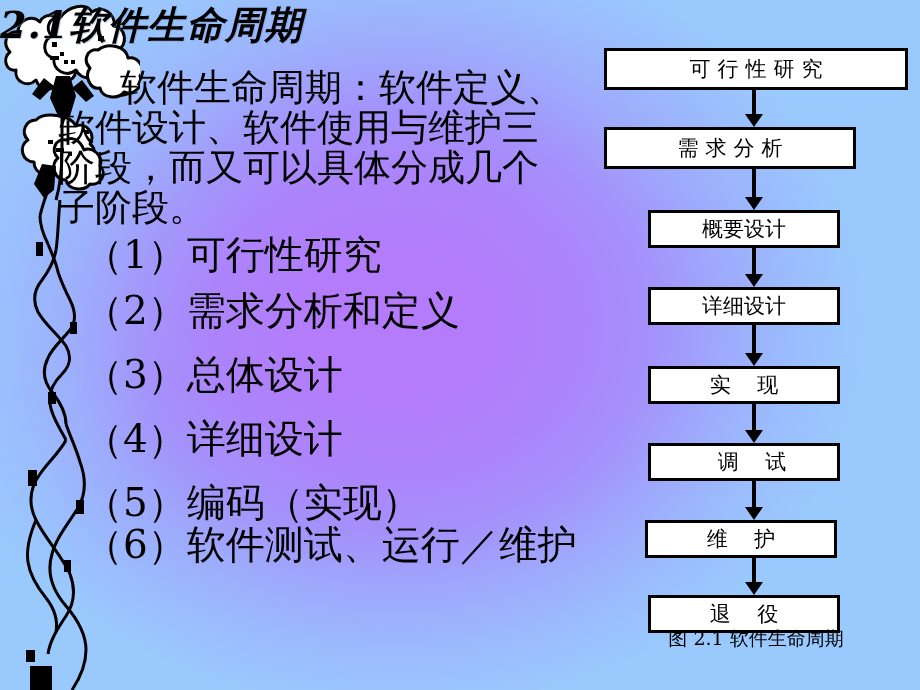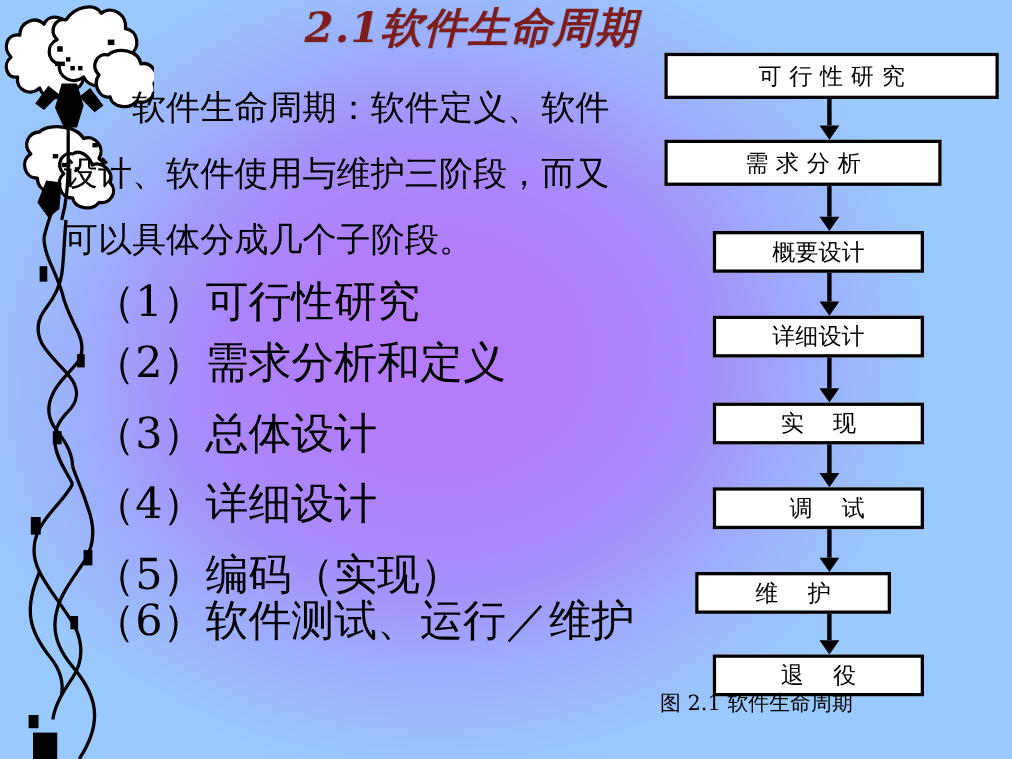--- a/index.html
+++ b/index.html
@@ -40,44 +40,44 @@
     background:
       linear-gradient(115deg, rgba(154,201,253,0.55) 0%, rgba(154,201,253,0) 28%,
                       rgba(154,201,253,0) 70%, rgba(154,201,253,0.5) 100%);
   }
 
   
   #title {
     position: absolute;
     left: 0; top: 2px;
     width: 580px;
-    text-align: right;
-    color: #7f1d1d;
+    text-align: left;
+    color: #000000;
     font-family: "DejaVu Serif", "Liberation Serif", serif;
     font-size: 38px;
     font-style: italic;
     font-weight: bold;
     letter-spacing: 1px;
     line-height: 46px;
     text-shadow: 1px 1px 0 rgba(120,150,200,0.45);
     white-space: nowrap;
   }
 
   
   #body-text {
     position: absolute;
     left: 58px;
     top: 68px;
     width: 510px;
     color: #000000;
     font-family: "DejaVu Serif", "Liberation Serif", serif;
   }
   .para {
-    font-size: 31px;
-    line-height: 60px;
+    font-size: 37px;
+    line-height: 40px;
     text-indent: 62px;
     margin: 0 0 2px 0;
     letter-spacing: 0px;
   }
   .listline {
     font-size: 39px;
     line-height: 30px;
     margin: 0;
     padding-left: 26px;
     white-space: nowrap;
@@ -133,21 +133,21 @@
     width: 0; height: 0;
     border-left: 9px solid transparent;
     border-right: 9px solid transparent;
     border-top: 13px solid #000;
   }
   #fc-caption {
     position: absolute;
     left: 0;
     top: 582px;
     width: 312px;
-    text-align: left;
+    text-align: center;
     font-family: "DejaVu Serif", "Liberation Serif", serif;
     font-size: 19px;
     color: #000;
     white-space: nowrap;
   }
 </style>
 </head>
 <body>
 
 <div id="slide">
@@ -286,21 +286,21 @@
       <span class="shaft" style="height:26px;"></span>
       <span class="head" style="top:26px;"></span>
     </div>
 
     <div class="fc-box spaced" style="left:48px; top:399px; width:192px; height:38px;padding-left:16px;">调 试</div>
     <div class="fc-arrow" style="left:154px; top:437px;">
       <span class="shaft" style="height:26px;"></span>
       <span class="head" style="top:26px;"></span>
     </div>
 
-    <div class="fc-box spaced" style="left:32px; top:476px; width:178px; height:38px;">维 护</div>
+    <div class="fc-box spaced" style="left:45px; top:476px; width:192px; height:38px;">维 护</div>
     <div class="fc-arrow" style="left:154px; top:514px;">
       <span class="shaft" style="height:24px;"></span>
       <span class="head" style="top:24px;"></span>
     </div>
 
     <div class="fc-box spaced" style="left:48px; top:551px; width:192px; height:38px;">退 役</div>
 
     <div id="fc-caption">图 2.1  软件生命周期</div>
   </div>
 

